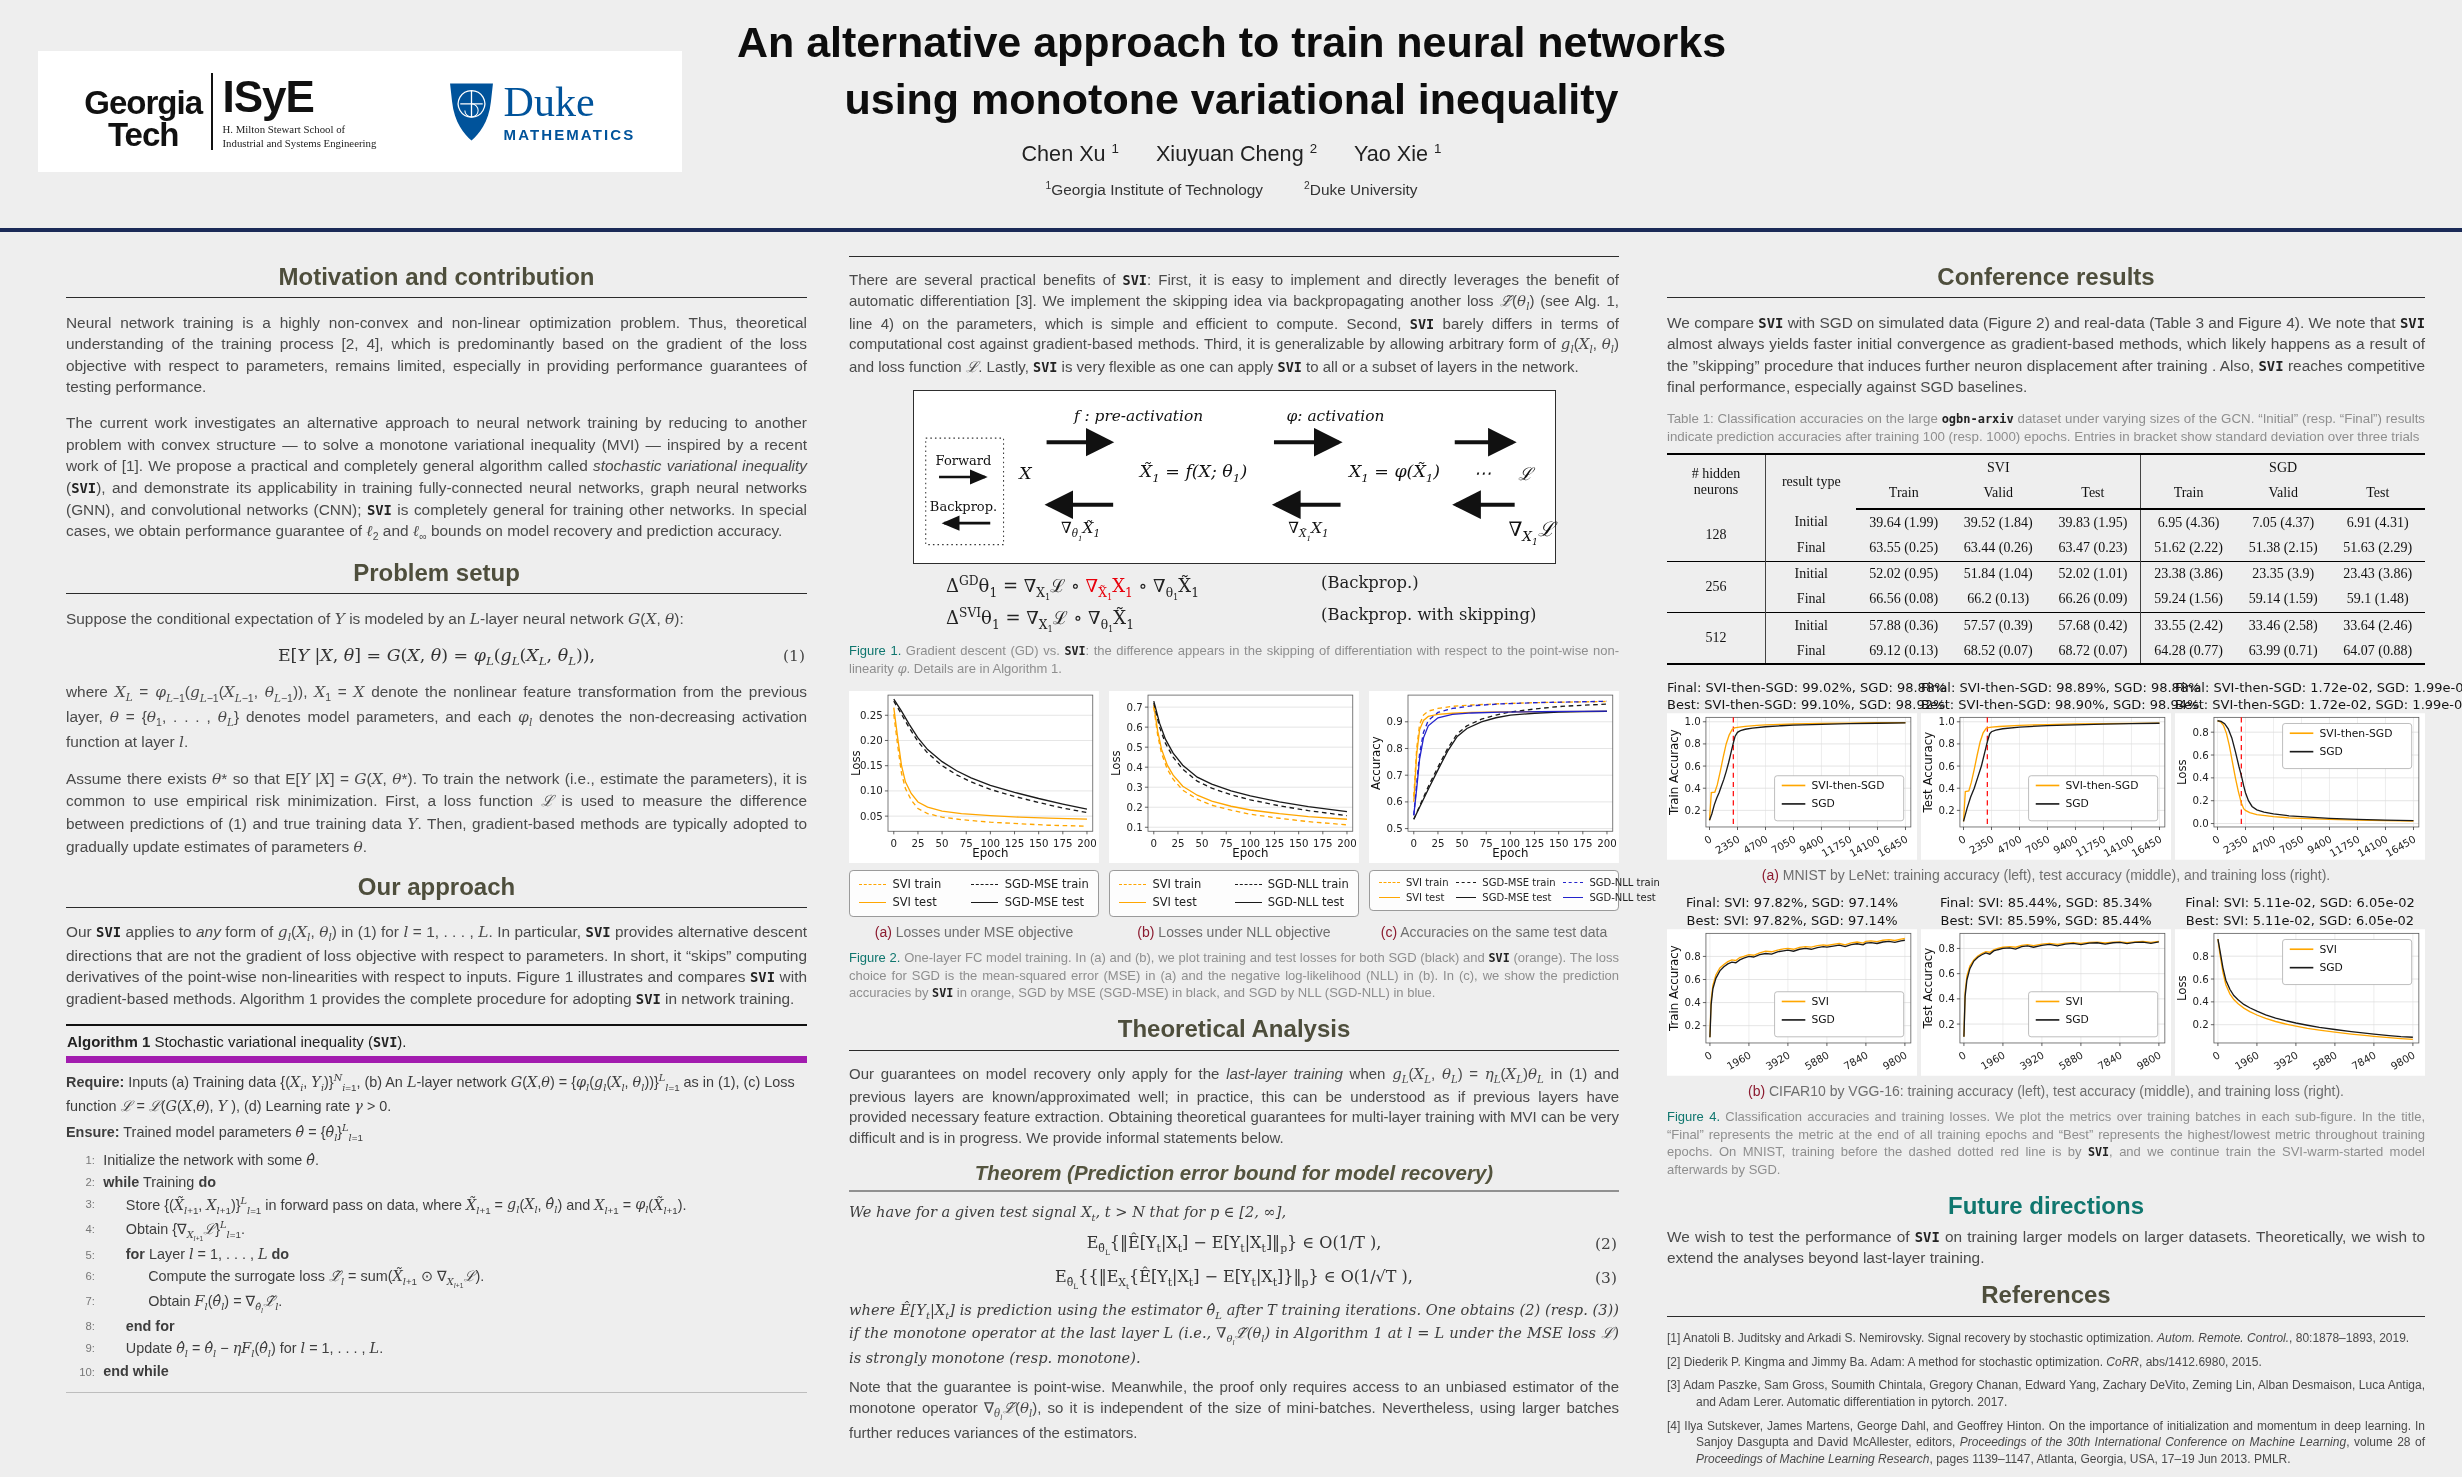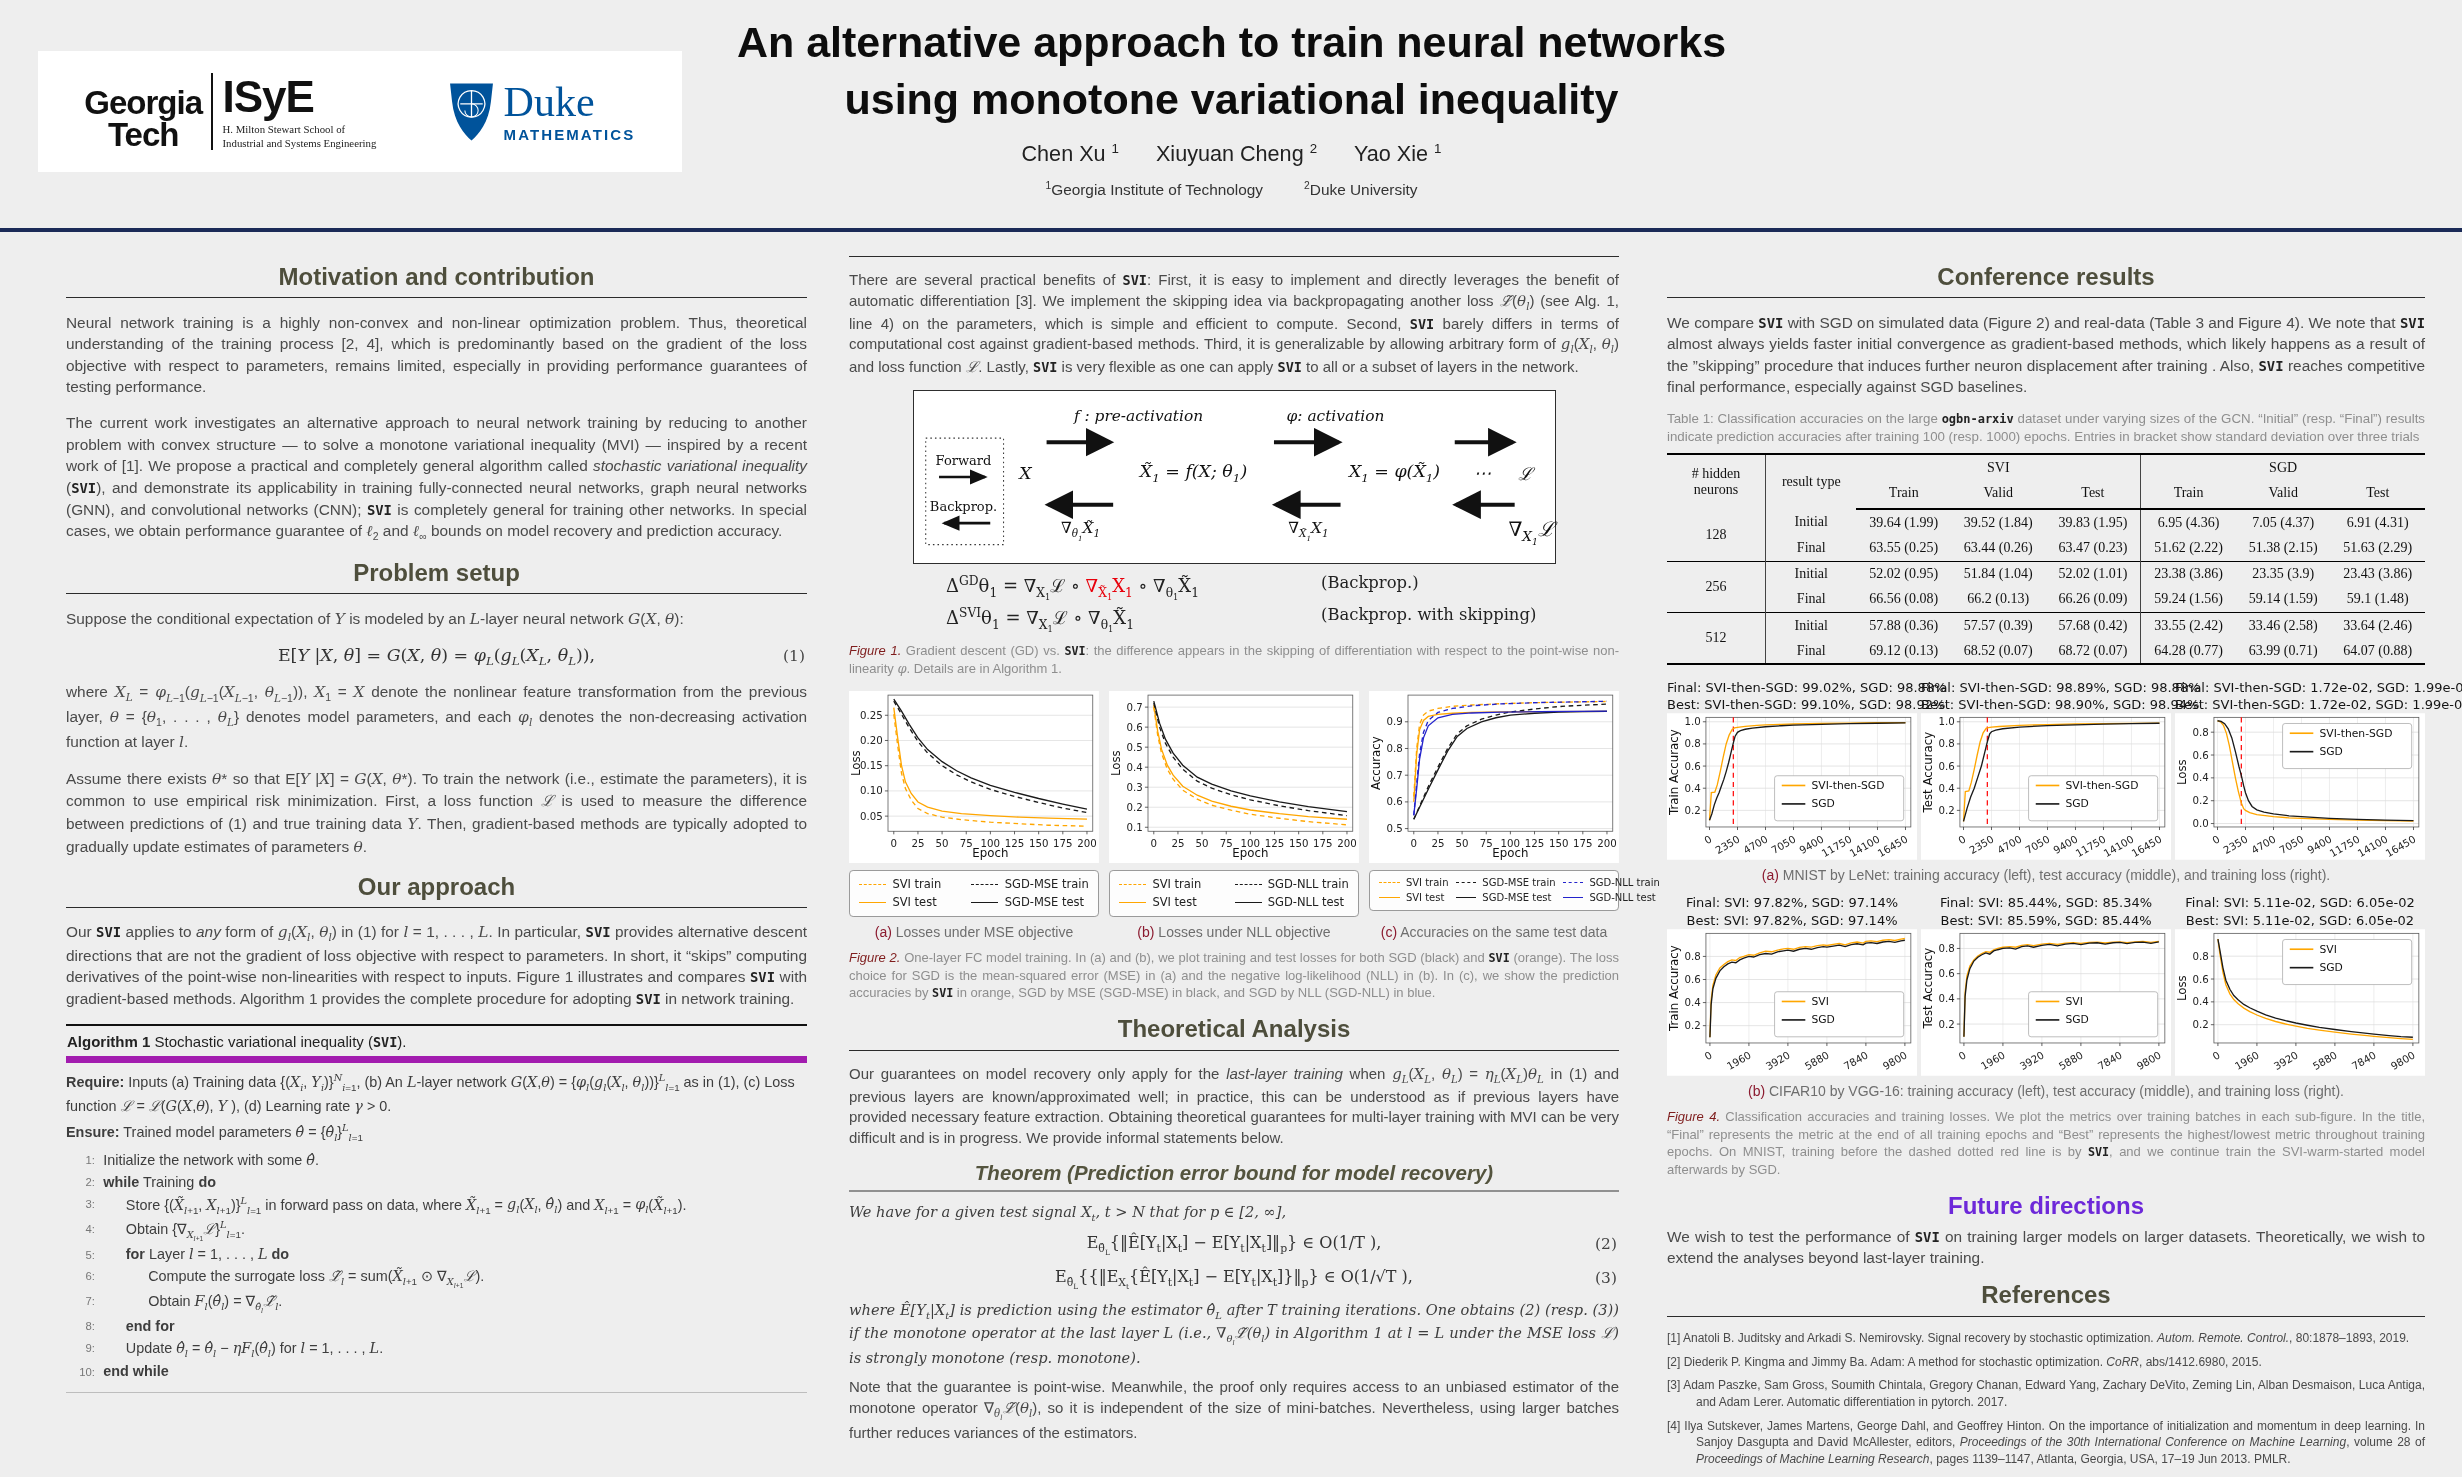--- a/index.html
+++ b/index.html
@@ -56,21 +56,21 @@
   .fig1-wrap {position:relative; width:641px; height:172px; margin:3.1px auto 9.2px; background:#fff; border:1.5px solid #2e2e2e;}
   .fig1-txt {position:absolute; transform:translate(-50%,-50%); font-family:"DejaVu Serif",serif; font-style:italic;
              font-size:17.4px; color:#111; white-space:nowrap;}
   .fig1-lab {font-size:15.4px;}
   .fig1-sans {font-family:"DejaVu Serif",serif; font-style:normal; font-size:13px;}
   .eq2col {position:relative; width:688px; margin:0 auto 5.1px; font-family:"DejaVu Serif",serif; font-size:18px; color:#222;}
   .eq2col .row {position:relative; height:32px;}
   .eq2col .lhs {position:absolute; left:56px;}
   .eq2col .ann {position:absolute; left:431px; font-size:16.4px;}
   .cap {font-size:13px; color:#8e8e8e; line-height:1.35; margin:1px 0 13.3px; text-align:justify;}
-  .cap .figlab {color:#7f1d1d;font-style:italic;}
+  .cap .figlab {color:#0f766e;}
   
   .chart-row {display:flex; justify-content:space-between;}
   .mini {width:250px;}
   .chart-title {text-align:center; font-size:13px; line-height:1.32; color:#141414; font-family:"DejaVu Sans",sans-serif; white-space:nowrap;}
   .leg-box {border:0.9px solid #9a9a9a; border-radius:4.1px; background:#fdfdfd; margin-top:5.1px;
             display:grid; gap:4.1px 7.2px; padding:6.2px 9.2px; font-size:11.5px; color:#222; font-family:"DejaVu Sans",sans-serif;}
   .leg-item {display:flex; align-items:center; gap:6.2px; white-space:nowrap;}
   .leg-line {width:27px; height:0; flex:none;}
   .subcap-row {display:flex; justify-content:space-between; margin-top:7.2px;}
   .subcap {text-align:center; font-size:14px; color:#6e6e6e;}
@@ -861,21 +861,21 @@
             <text x="282" y="82" font-size="21" fill="#111" font-family="DejaVu Sans,sans-serif">SGD</text>
             <text x="22" y="115" font-size="23" fill="#111" text-anchor="middle" font-family="DejaVu Sans,sans-serif" transform="rotate(-90 22 115)">Loss</text>
           </svg></div>
     </div>
     <div class="subcap" style="margin:5.1px 0 9.2px;">
       <span class="mark">(b)</span><span> CIFAR10 by VGG-16: training accuracy (left), test accuracy (middle), and training loss (right).</span>
     </div>
 
     <p class="cap"><span class="figlab">Figure 4.</span> Classification accuracies and training losses.  We plot the metrics over training batches in each sub-figure.  In the title, “Final” represents the metric at the end of all training epochs and “Best” represents the highest/lowest metric throughout training epochs. On MNIST, training before the dashed dotted red line is by <code>SVI</code>, and we continue train the SVI-warm-started model afterwards by SGD.</p>
 
-    <h2 class="sec" style="color:#6d28d9;">Future directions</h2>
+    <h2 class="sec" style="color:#0f766e;">Future directions</h2>
     <p class="body future-p" style="margin-top:2.1px;">We wish to test the performance of <code>SVI</code> on training larger models on larger datasets.  Theoretically, we wish to extend the analyses beyond last-layer training.</p>
 
     <h2 class="sec">References</h2>
     <hr class="sec-rule">
     <div class="refs" id="refs-host">
         <div class="ref">[1]  Anatoli B. Juditsky and Arkadi S. Nemirovsky.  Signal recovery by stochastic optimization. <i>Autom. Remote. Control.</i>, 80:1878–1893, 2019.</div>
         <div class="ref">[2]  Diederik P. Kingma and Jimmy Ba.  Adam: A method for stochastic optimization. <i>CoRR</i>, abs/1412.6980, 2015.</div>
         <div class="ref">[3]  Adam Paszke, Sam Gross, Soumith Chintala, Gregory Chanan, Edward Yang, Zachary DeVito, Zeming Lin, Alban Desmaison, Luca Antiga, and Adam Lerer.  Automatic differentiation in pytorch.  2017.</div>
         <div class="ref">[4]  Ilya Sutskever, James Martens, George Dahl, and Geoffrey Hinton.  On the importance of initialization and momentum in deep learning. In Sanjoy Dasgupta and David McAllester, editors, <i>Proceedings of the 30th International Conference on Machine Learning</i>, volume 28 of <i>Proceedings of Machine Learning Research</i>, pages 1139–1147, Atlanta, Georgia, USA, 17–19 Jun 2013. PMLR.</div>
       </div>

